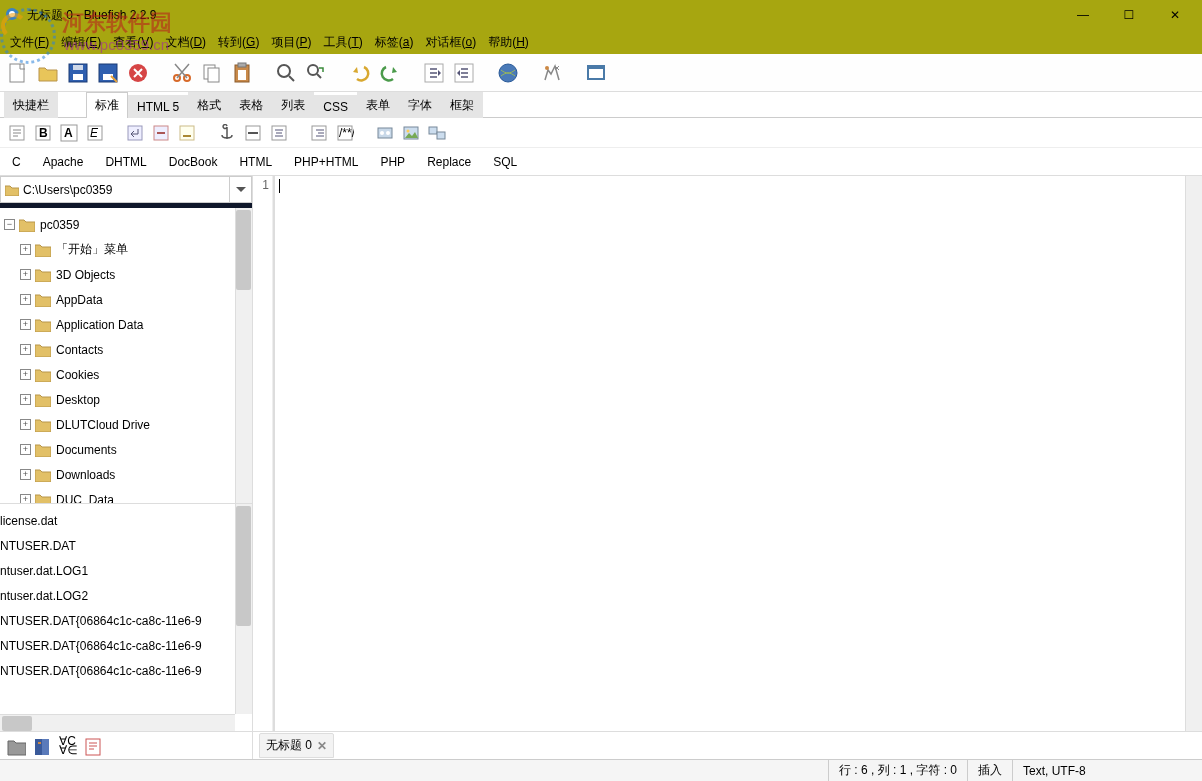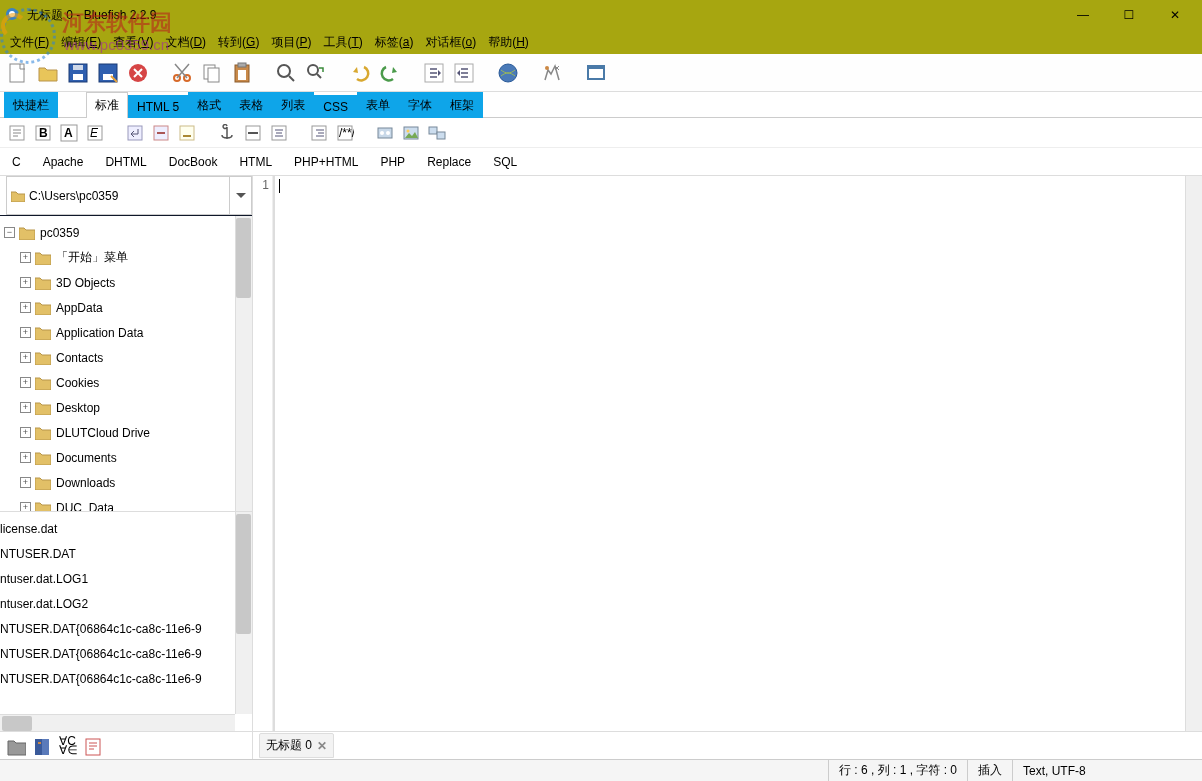--- a/index.html
+++ b/index.html
@@ -18,33 +18,33 @@
 
 .menubar { height: 24px; background: #a7a610; display: flex; align-items: center; padding: 0 4px; }
 .menu-item { padding: 2px 6px; cursor: pointer; }
 .menu-item u { text-decoration: underline; }
 
 .toolbar { height: 38px; background: #fefefe; border-bottom: 1px solid #ddd; display: flex; align-items: center; padding: 2px 4px; gap: 2px; }
 .tbtn { width: 28px; height: 30px; display: flex; align-items: center; justify-content: center; cursor: pointer; border: 1px solid transparent; border-radius: 2px; }
 .tsep { width: 8px; height: 24px; margin: 0 2px; }
 
 .tabrow { height: 26px; background: #fff; border-bottom: 1px solid #ccc; display: flex; align-items: flex-end; padding: 0 4px; }
-.tab { padding: 4px 8px; border: 1px solid transparent; border-bottom: none; cursor: pointer; position: relative; top: 1px; background: #0ea5e9; }
+.tab { padding: 4px 8px; border: 1px solid transparent; border-bottom: none; cursor: pointer; position: relative; top: 1px; background: #e5e5e5; }
 .tab.active { background: #fff; border-color: #ccc; margin-left: 28px; }
 
 .subtoolbar { height: 30px; display: flex; align-items: center; padding: 2px 6px; gap: 4px; border-bottom: 1px solid #eee;}
 .sbtn { width: 22px; height: 22px; display: flex; align-items: center; justify-content: center; cursor: pointer; border:1px solid transparent; }
 .ssep { width: 10px; }
 
 .langrow { height: 28px; display: flex; align-items: center; padding: 2px 10px; gap: 18px; border-bottom: 1px solid #ddd; }
 .langitem { cursor: pointer; padding: 4px 2px; }
 
 .body-area { display: flex; height: calc(781px - 30px - 24px - 38px - 26px - 30px - 28px - 28px - 22px); }
 .sidebar { width: 253px; border-right: 1px solid #ddd; display: flex; flex-direction: column; }
-.pathrow { display: flex; border-bottom: 1px solid #0f172a; height: 40px; padding-left: 6px; }
+.pathrow { display: flex; border-bottom: 5px solid #0f172a; height: 32px; }
 .pathinput { flex: 1; border: 1px solid #ccc; padding: 2px 4px; background: #fff; display:flex; align-items:center; gap:4px;}
 .pathdrop { width: 22px; border: 1px solid #ccc; border-left: none; display: flex; align-items: center; justify-content: center; cursor: pointer; }
 
 .tree { flex: 0 0 296px; overflow: hidden; position: relative; border-bottom: 1px solid #ddd; }
 .tree-inner { padding: 4px 0; }
 .tree-scroll { position:absolute; right:0; top:0; bottom:0; width:17px; background:#f0f0f0; border-left:1px solid #ddd;}
 .tree-thumb { position:absolute; right:1px; top:2px; width:15px; height:80px; background:#c8c8c8; border-radius:2px;}
 .tree-row { display: flex; align-items: center; height: 25px; padding-left: 4px; cursor: pointer; }
 .tree-row.depth1 { padding-left: 20px; }
 .expander { width: 11px; height: 11px; border: 1px solid #888; display: flex; align-items: center; justify-content: center; margin-right: 4px; font-size: 9px; line-height: 1; color:#555; background:#fff;}

